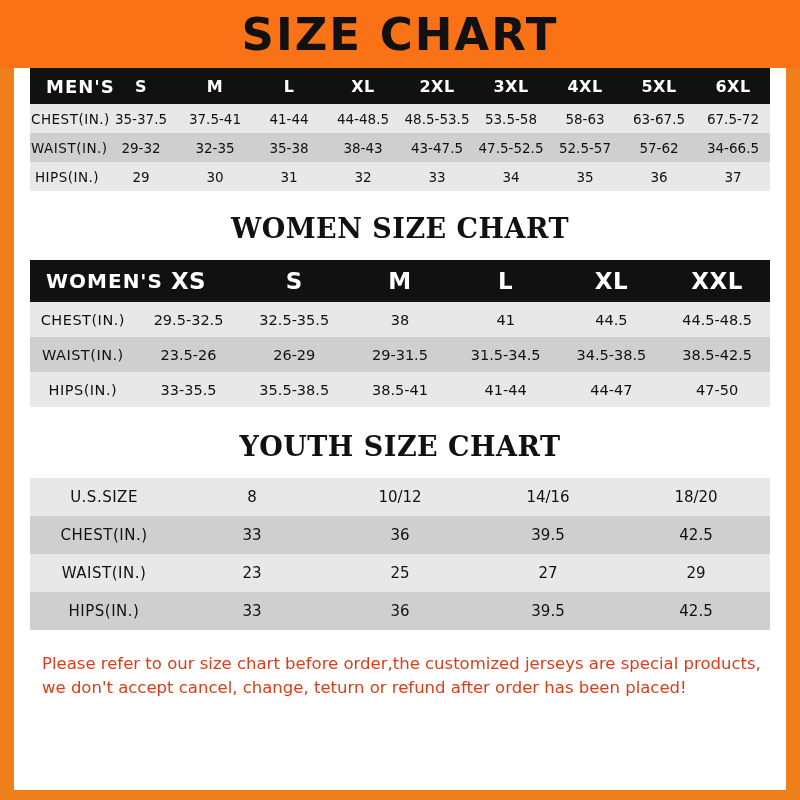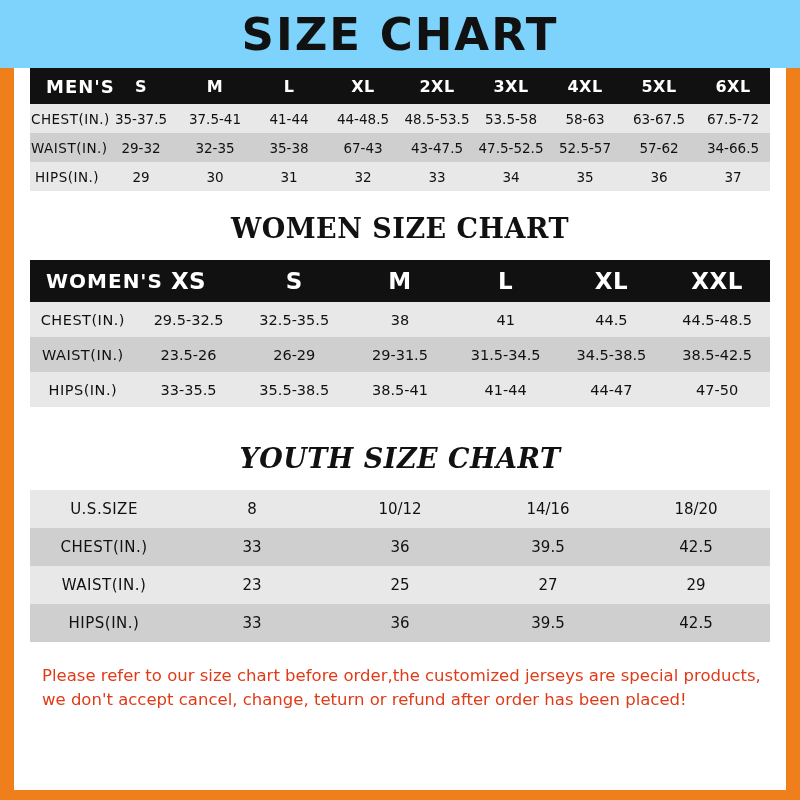--- a/index.html
+++ b/index.html
@@ -16,21 +16,21 @@
   .page {
     position: relative;
     width: 800px;
     height: 800px;
     box-sizing: border-box;
     border-left: 14px solid #ef7f1a;
     border-right: 14px solid #ef7f1a;
     background: #ffffff;
   }
   .banner {
-    background: #7dd3fc;
+    background: #f97316;
     height: 68px;
     display: flex;
     align-items: center;
     justify-content: center;
     margin-left: -14px;
     margin-right: -14px;
     padding-left: 14px;
     padding-right: 14px;
   }
   .banner-title {
@@ -44,21 +44,21 @@
   .section-title {
     text-align: center;
     font-family: "DejaVu Serif", serif;
     font-weight: bold;
     font-size: 27px;
     color: #111111;
     letter-spacing: 0.5px;
   }
   .man-title { margin-top: 18px; margin-bottom: 14px; }
   .women-title { margin-top: 22px; margin-bottom: 16px; }
-  .youth-title { margin-top: 36px; margin-bottom: 16px; font-style: italic; }
+  .youth-title { margin-top: 24px; margin-bottom: 16px; }
 
   table.chart {
     border-collapse: collapse;
     width: 740px;
     margin: 0 auto;
     table-layout: fixed;
   }
   table.chart td {
     text-align: center;
     font-family: "DejaVu Sans", sans-serif;
@@ -153,21 +153,21 @@
         <td>53.5-58</td>
         <td>58-63</td>
         <td>63-67.5</td>
         <td>67.5-72</td>
       </tr>
       <tr class="dark">
         <td class="rowlabel">WAIST(IN.)</td>
         <td>29-32</td>
         <td>32-35</td>
         <td>35-38</td>
-        <td>67-43</td>
+        <td>38-43</td>
         <td>43-47.5</td>
         <td>47.5-52.5</td>
         <td>52.5-57</td>
         <td>57-62</td>
         <td>34-66.5</td>
       </tr>
       <tr class="light">
         <td class="rowlabel">HIPS(IN.)</td>
         <td>29</td>
         <td>30</td>

